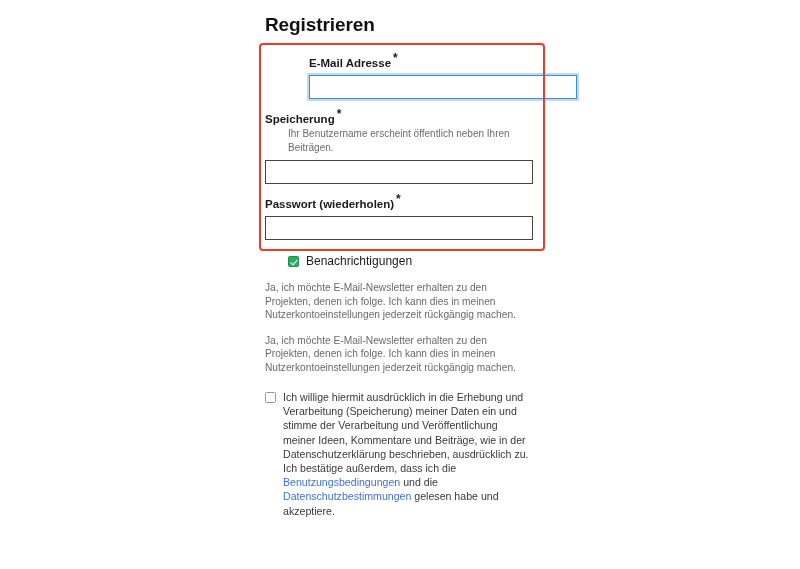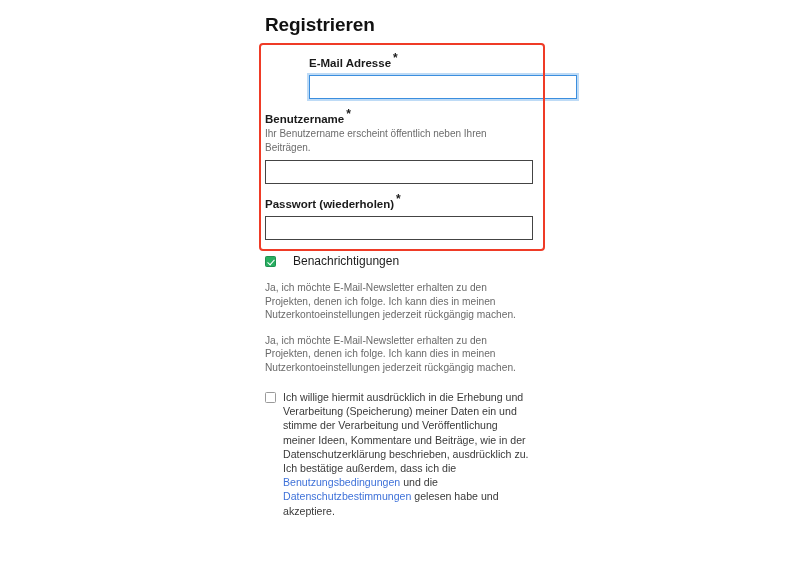--- a/index.html
+++ b/index.html
@@ -65,20 +65,21 @@
     vertical-align: super;
     line-height: 0;
     margin-left: 2px;
   }
   .field-hint {
     font-size: 10px;
     color: #6c6c6c;
     line-height: 14px;
     margin-top: 1px;
     display: block;
+    margin-left: 23px;
   }
   .text-input {
     display: block;
     width: 268px;
     height: 24px;
     box-sizing: border-box;
     border: 1.6px solid #444444;
     background: #ffffff;
     margin-top: 5px;
     font-family: "Liberation Sans", sans-serif;
@@ -91,21 +92,22 @@
   .text-input.focused {
     border: 1.6px solid #3b8ede;
     box-shadow: 0 0 0 2px rgba(110,175,235,0.45);
   }
 
   
   .checks { margin-top: 14px; }
   .check-row {
     display: flex;
     align-items: flex-start;
-    gap: 17px;
+    gap: 7px;
+    margin-left: 23px;
   }
   .cbox {
     width: 11px;
     height: 11px;
     box-sizing: border-box;
     border: 1px solid #9a9a9a;
     background: #ffffff;
     border-radius: 1.5px;
     flex: 0 0 auto;
     margin-top: 2px;
@@ -170,21 +172,21 @@
 
     <div class="field" style="margin-top:20px;margin-left:44px;">
       <label class="field-label">
         <span>E-Mail Adresse</span><span class="req-star">*</span>
       </label>
       <input class="text-input focused" type="text" value="" style="">
     </div>
 
     <div class="field">
       <label class="field-label">
-        <span>Benutzername</span><span class="req-star">*</span>
+        <span>Speicherung</span><span class="req-star">*</span>
       </label>
       <span class="field-hint">Ihr Benutzername erscheint öffentlich neben Ihren Beiträgen.</span>
       <input class="text-input" type="text" value="" style="">
     </div>
 
 
     <div class="field">
       <label class="field-label">
         <span>Passwort (wiederholen)</span><span class="req-star">*</span>
       </label>

